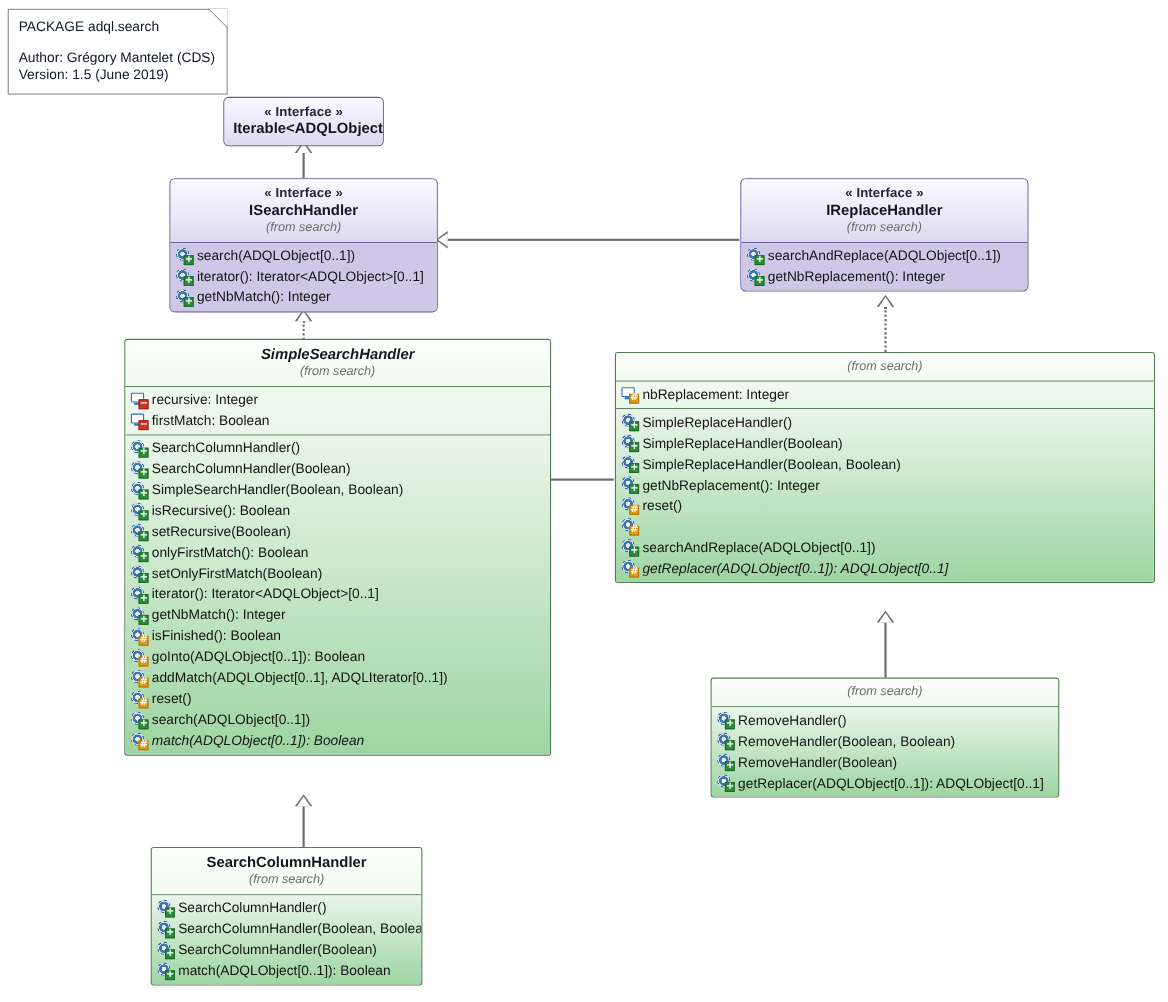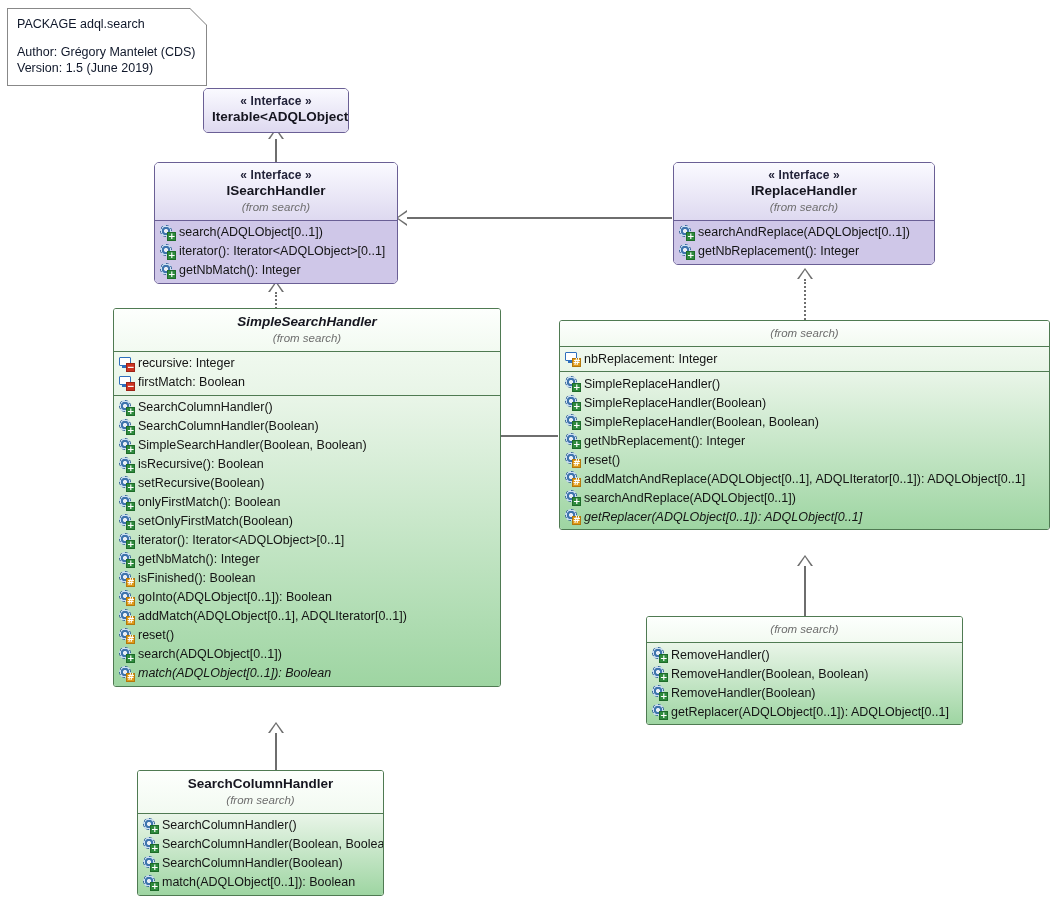--- a/index.html
+++ b/index.html
@@ -496,21 +496,20 @@
             <span class="gear"></span>
             <span class="badge prot"><span class="sym">#</span></span>
           </span>
         <span class="txt">reset()</span>
       </div>
       <div class="member">
         <span class="ic ic-method">
             <span class="gear"></span>
             <span class="badge prot"><span class="sym">#</span></span>
           </span>
-        <span class="txt">addMatchAndReplace(ADQLObject[0..1], ADQLIterator[0..1]): ADQLObject[0..1]</span>
       </div>
       <div class="member">
         <span class="ic ic-method">
             <span class="gear"></span>
             <span class="badge pub"><span class="sym">+</span></span>
           </span>
         <span class="txt">searchAndReplace(ADQLObject[0..1])</span>
       </div>
       <div class="member abstract">
         <span class="ic ic-method">

